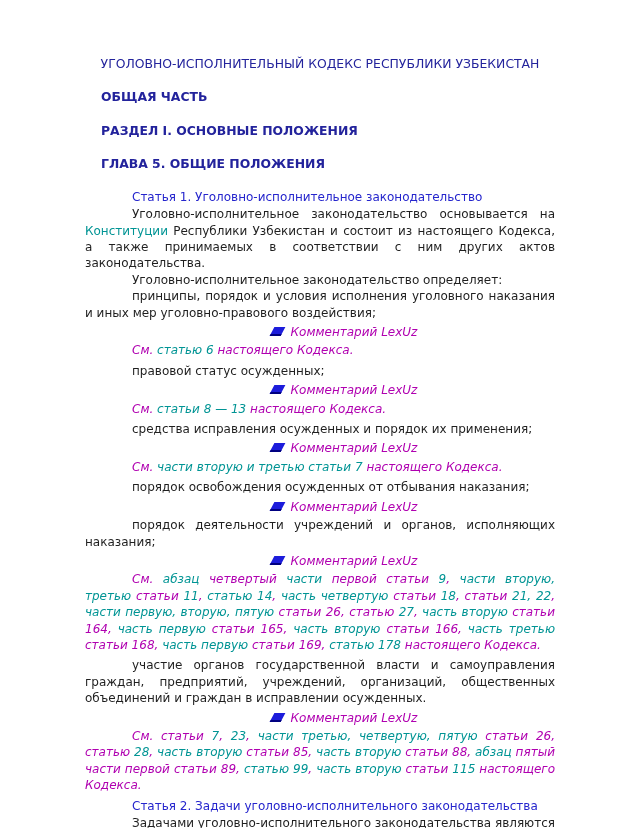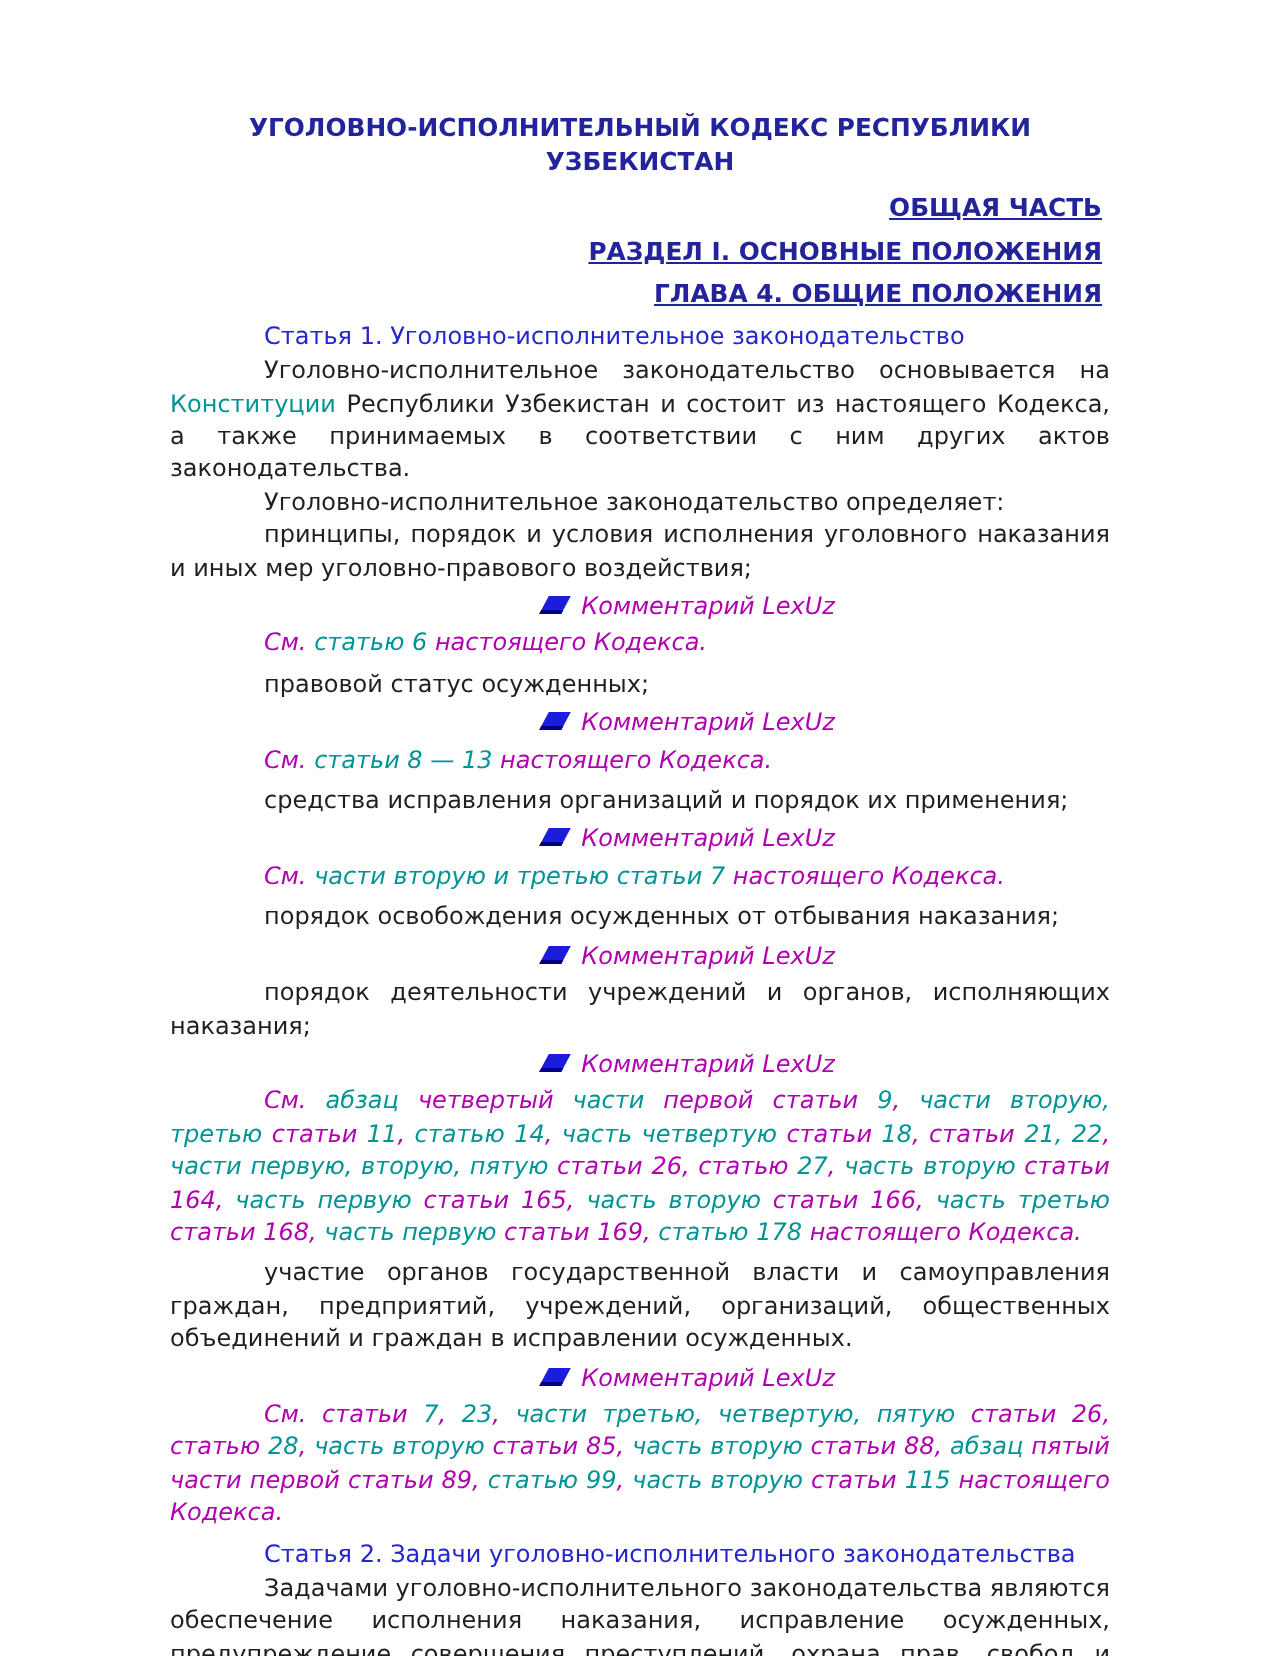--- a/index.html
+++ b/index.html
@@ -13,33 +13,32 @@
     position: absolute;
     left: 85px; top: 55px;
     width: 470px;
     font-size: 12px;
     line-height: 16.4px;
     color: #1f1f1f;
   }
   .doc-title {
     text-align: center;
     color: var(--heading, #23239c);
-    font-weight: bold;
+    font-weight: normal;
     font-size: 12.4px;
     line-height: 17px;
     margin: 0 0 6px 0;
   }
   .center-heading {
-    text-align: right;
+    text-align: left;
     color: var(--heading, #23239c);
     font-weight: bold;
     font-size: 12.4px;
     line-height: 17.6px;
-    margin: 4px;
-    text-decoration: underline;
+    margin: 16px;
   }
   .article-heading {
     color: var(--article, #2525cd);
     font-weight: normal;
     text-indent: 47px;
     line-height: 17.4px;
     margin: 0;
   }
   p.paragraph {
     margin: 0;
@@ -73,31 +72,31 @@
   .seg-comment { color: var(--comment, #b000b0); }
 </style>
 </head>
 <body>
 
 <div class="doc">
   <div id="doc-body">
       <div class="doc-title">УГОЛОВНО-ИСПОЛНИТЕЛЬНЫЙ КОДЕКС РЕСПУБЛИКИ УЗБЕКИСТАН</div>
       <div class="center-heading">ОБЩАЯ ЧАСТЬ</div>
       <div class="center-heading">РАЗДЕЛ I. ОСНОВНЫЕ ПОЛОЖЕНИЯ</div>
-      <div class="center-heading">ГЛАВА 4. ОБЩИЕ ПОЛОЖЕНИЯ</div>
+      <div class="center-heading">ГЛАВА 5. ОБЩИЕ ПОЛОЖЕНИЯ</div>
       <div class="article-heading">Статья 1. Уголовно-исполнительное законодательство</div>
       <p class="paragraph"><span class="seg-body">Уголовно-исполнительное законодательство основывается на </span><span class="seg-link">Конституции</span><span class="seg-body"> Республики Узбекистан и состоит из настоящего Кодекса, а также принимаемых в соответствии с ним других актов законодательства.</span></p>
       <p class="paragraph"><span class="seg-body">Уголовно-исполнительное законодательство определяет:</span></p>
       <p class="paragraph"><span class="seg-body">принципы, порядок и условия исполнения уголовного наказания и иных мер уголовно-правового воздействия;</span></p>
       <div class="comment-label"><span class="comment-icon"></span><span>Комментарий LexUz</span></div>
       <p class="comment-ref"><span class="seg-comment">См. </span><span class="seg-link">статью 6</span><span class="seg-comment"> настоящего Кодекса.</span></p>
       <p class="paragraph"><span class="seg-body">правовой статус осужденных;</span></p>
       <div class="comment-label"><span class="comment-icon"></span><span>Комментарий LexUz</span></div>
       <p class="comment-ref"><span class="seg-comment">См. </span><span class="seg-link">статьи 8 — 13</span><span class="seg-comment"> настоящего Кодекса.</span></p>
-      <p class="paragraph"><span class="seg-body">средства исправления организаций и порядок их применения;</span></p>
+      <p class="paragraph"><span class="seg-body">средства исправления осужденных и порядок их применения;</span></p>
       <div class="comment-label"><span class="comment-icon"></span><span>Комментарий LexUz</span></div>
       <p class="comment-ref"><span class="seg-comment">См. </span><span class="seg-link">части вторую и третью статьи 7</span><span class="seg-comment"> настоящего Кодекса.</span></p>
       <p class="paragraph"><span class="seg-body">порядок освобождения осужденных от отбывания наказания;</span></p>
       <div class="comment-label"><span class="comment-icon"></span><span>Комментарий LexUz</span></div>
       <p class="paragraph"><span class="seg-body">порядок деятельности учреждений и органов, исполняющих наказания;</span></p>
       <div class="comment-label"><span class="comment-icon"></span><span>Комментарий LexUz</span></div>
       <p class="comment-ref"><span class="seg-comment">См. </span><span class="seg-link">абзац</span><span class="seg-comment"> четвертый </span><span class="seg-link">части</span><span class="seg-comment"> первой статьи </span><span class="seg-link">9</span><span class="seg-comment">, </span><span class="seg-link">части вторую, третью</span><span class="seg-comment"> статьи </span><span class="seg-link">11</span><span class="seg-comment">, </span><span class="seg-link">статью 14</span><span class="seg-comment">, </span><span class="seg-link">часть четвертую</span><span class="seg-comment"> статьи </span><span class="seg-link">18</span><span class="seg-comment">, статьи </span><span class="seg-link">21, 22</span><span class="seg-comment">, </span><span class="seg-link">части первую, вторую, пятую</span><span class="seg-comment"> статьи 26, статью </span><span class="seg-link">27</span><span class="seg-comment">, </span><span class="seg-link">часть вторую</span><span class="seg-comment"> статьи 164, </span><span class="seg-link">часть первую</span><span class="seg-comment"> статьи 165, </span><span class="seg-link">часть вторую</span><span class="seg-comment"> статьи 166, </span><span class="seg-link">часть третью</span><span class="seg-comment"> статьи 168, </span><span class="seg-link">часть первую</span><span class="seg-comment"> статьи 169, </span><span class="seg-link">статью 178</span><span class="seg-comment"> настоящего Кодекса.</span></p>
       <p class="paragraph"><span class="seg-body">участие органов государственной власти и самоуправления граждан, предприятий, учреждений, организаций, общественных объединений и граждан в исправлении осужденных.</span></p>
       <div class="comment-label"><span class="comment-icon"></span><span>Комментарий LexUz</span></div>
       <p class="comment-ref"><span class="seg-comment">См. статьи </span><span class="seg-link">7</span><span class="seg-comment">, </span><span class="seg-link">23</span><span class="seg-comment">, </span><span class="seg-link">части третью, четвертую, пятую</span><span class="seg-comment"> статьи 26, статью </span><span class="seg-link">28</span><span class="seg-comment">, </span><span class="seg-link">часть вторую</span><span class="seg-comment"> статьи 85, </span><span class="seg-link">часть вторую</span><span class="seg-comment"> статьи 88, </span><span class="seg-link">абзац</span><span class="seg-comment"> пятый части первой статьи 89, </span><span class="seg-link">статью 99</span><span class="seg-comment">, </span><span class="seg-link">часть вторую</span><span class="seg-comment"> статьи </span><span class="seg-link">115</span><span class="seg-comment"> настоящего Кодекса.</span></p>

